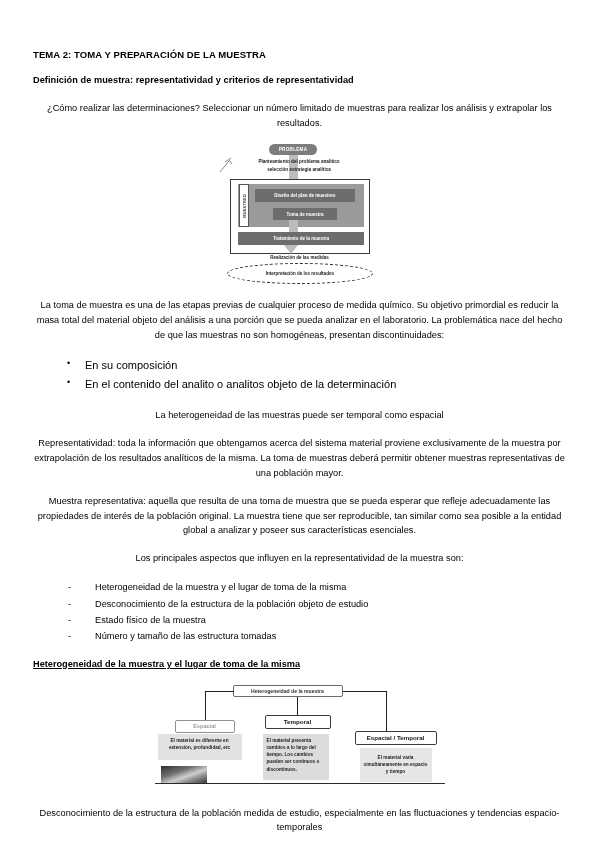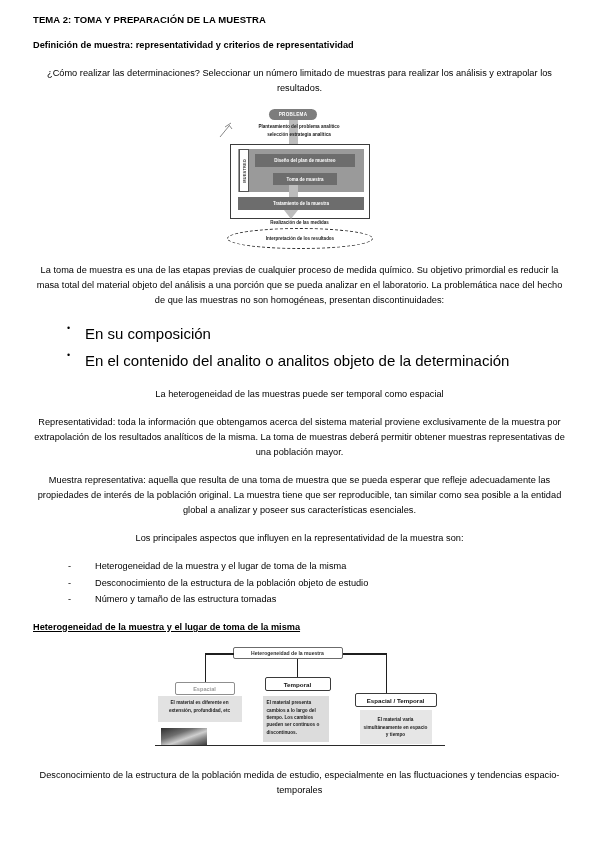--- a/index.html
+++ b/index.html
@@ -12,21 +12,21 @@
     height: 848px;
     font-family: "Liberation Sans", sans-serif;
     color: #000000;
     position: relative;
     overflow: hidden;
   }
   .page {
     box-sizing: border-box;
     width: 599px;
     height: 848px;
-    padding: 14px 33px 0 33px;
+    padding: 49px 33px 0 33px;
   }
   h1.doc-title {
     font-size: 9.5px;
     font-weight: bold;
     margin: 0 0 14px 0;
     letter-spacing: 0.1px;
     line-height: 1.3;
   }
   h2.doc-subtitle {
     font-size: 9.2px;
@@ -41,21 +41,21 @@
     margin: 0 0 13px 0;
     text-align: center;
     letter-spacing: 0.02px;
   }
   ul.bullets {
     margin: 0 0 13px 0;
     padding-left: 52px;
     list-style: none;
   }
   ul.bullets li {
-    font-size: 15px;
+    font-size: 11px;
     line-height: 1.78;
     position: relative;
   }
   ul.bullets li::before {
     content: "\2022";
     position: absolute;
     left: -18px;
     top: -1px;
     font-size: 9px;
   }
@@ -455,20 +455,21 @@
 
   <p class="para">Representatividad: toda la información que obtengamos acerca del sistema material proviene exclusivamente de la muestra por extrapolación de los resultados analíticos de la misma. La toma de muestras deberá permitir obtener muestras representativas de una población mayor.</p>
 
   <p class="para">Muestra representativa: aquella que resulta de una toma de muestra que se pueda esperar que refleje adecuadamente las propiedades de interés de la población original. La muestra tiene que ser reproducible, tan similar como sea posible a la entidad global a analizar y poseer sus características esenciales.</p>
 
   <p class="para">Los principales aspectos que influyen en la representatividad de la muestra son:</p>
 
   <ul class="dashes">
     <li>Heterogeneidad de la muestra y el lugar de toma de la misma</li>
     <li>Desconocimiento de la estructura de la población objeto de estudio</li>
+    <li>Estado físico de la muestra</li>
     <li>Número y tamaño de las estructura tomadas</li>
   </ul>
 
   <p class="underlined">Heterogeneidad de la muestra y el lugar de toma de la misma</p>
 
   <div class="fig2-wrap">
     <div class="fig2">
 
       <div class="f2-title">Heterogeneidad de la muestra</div>
 

